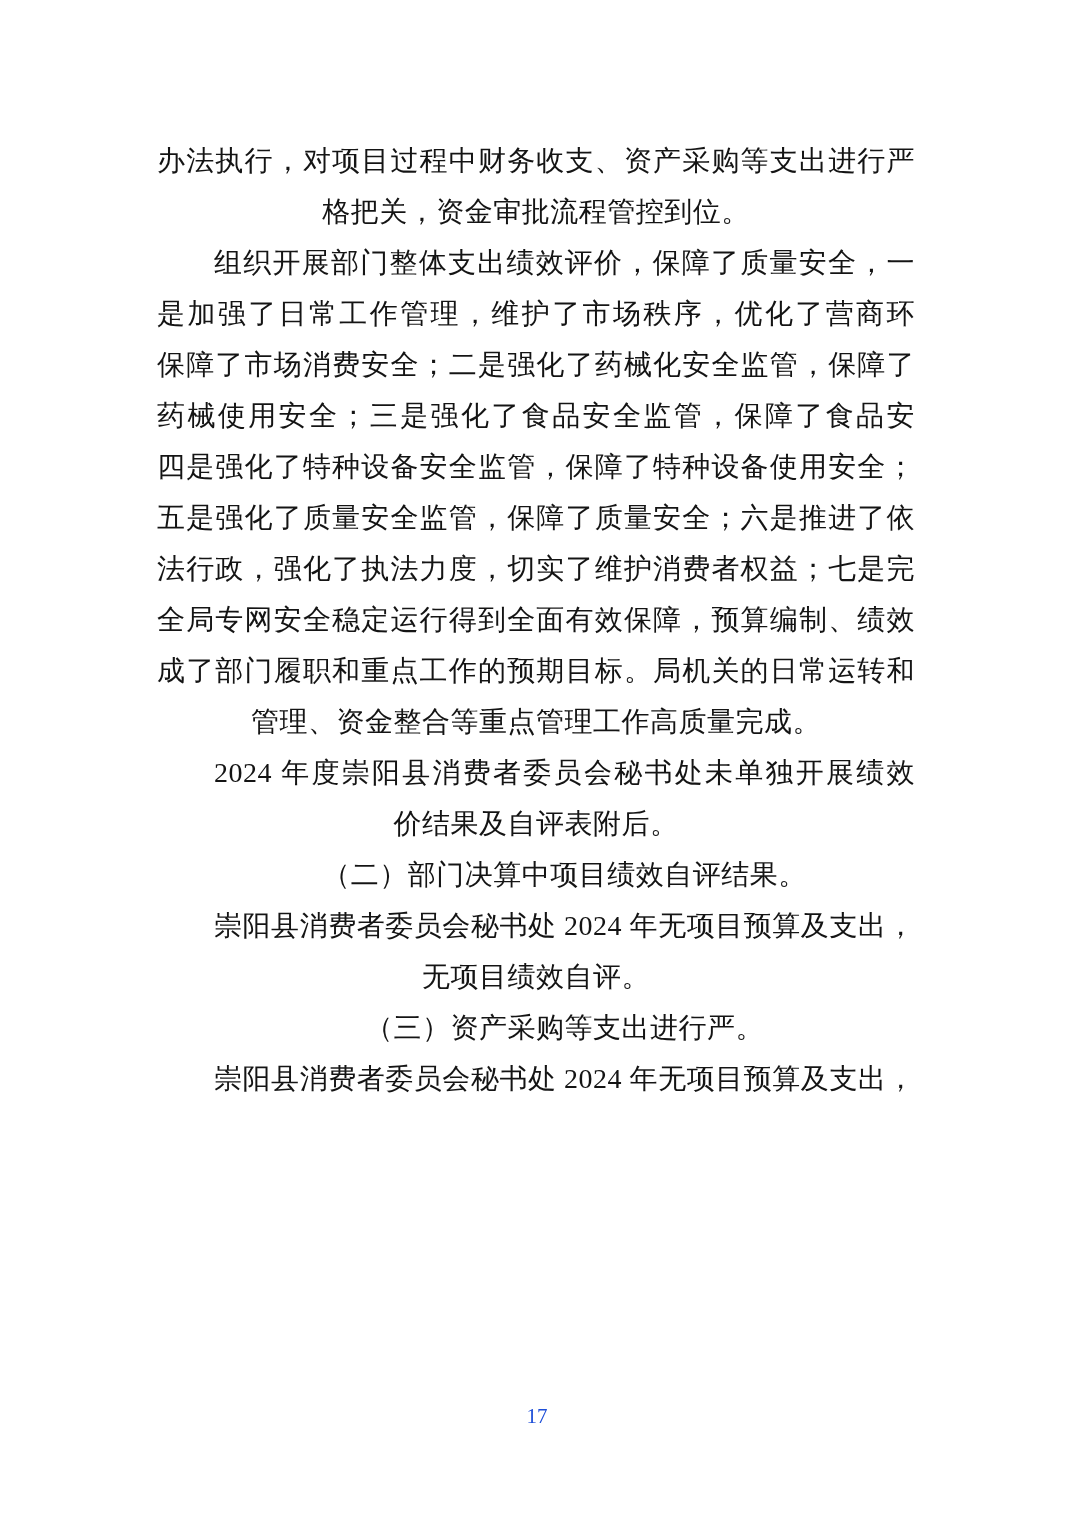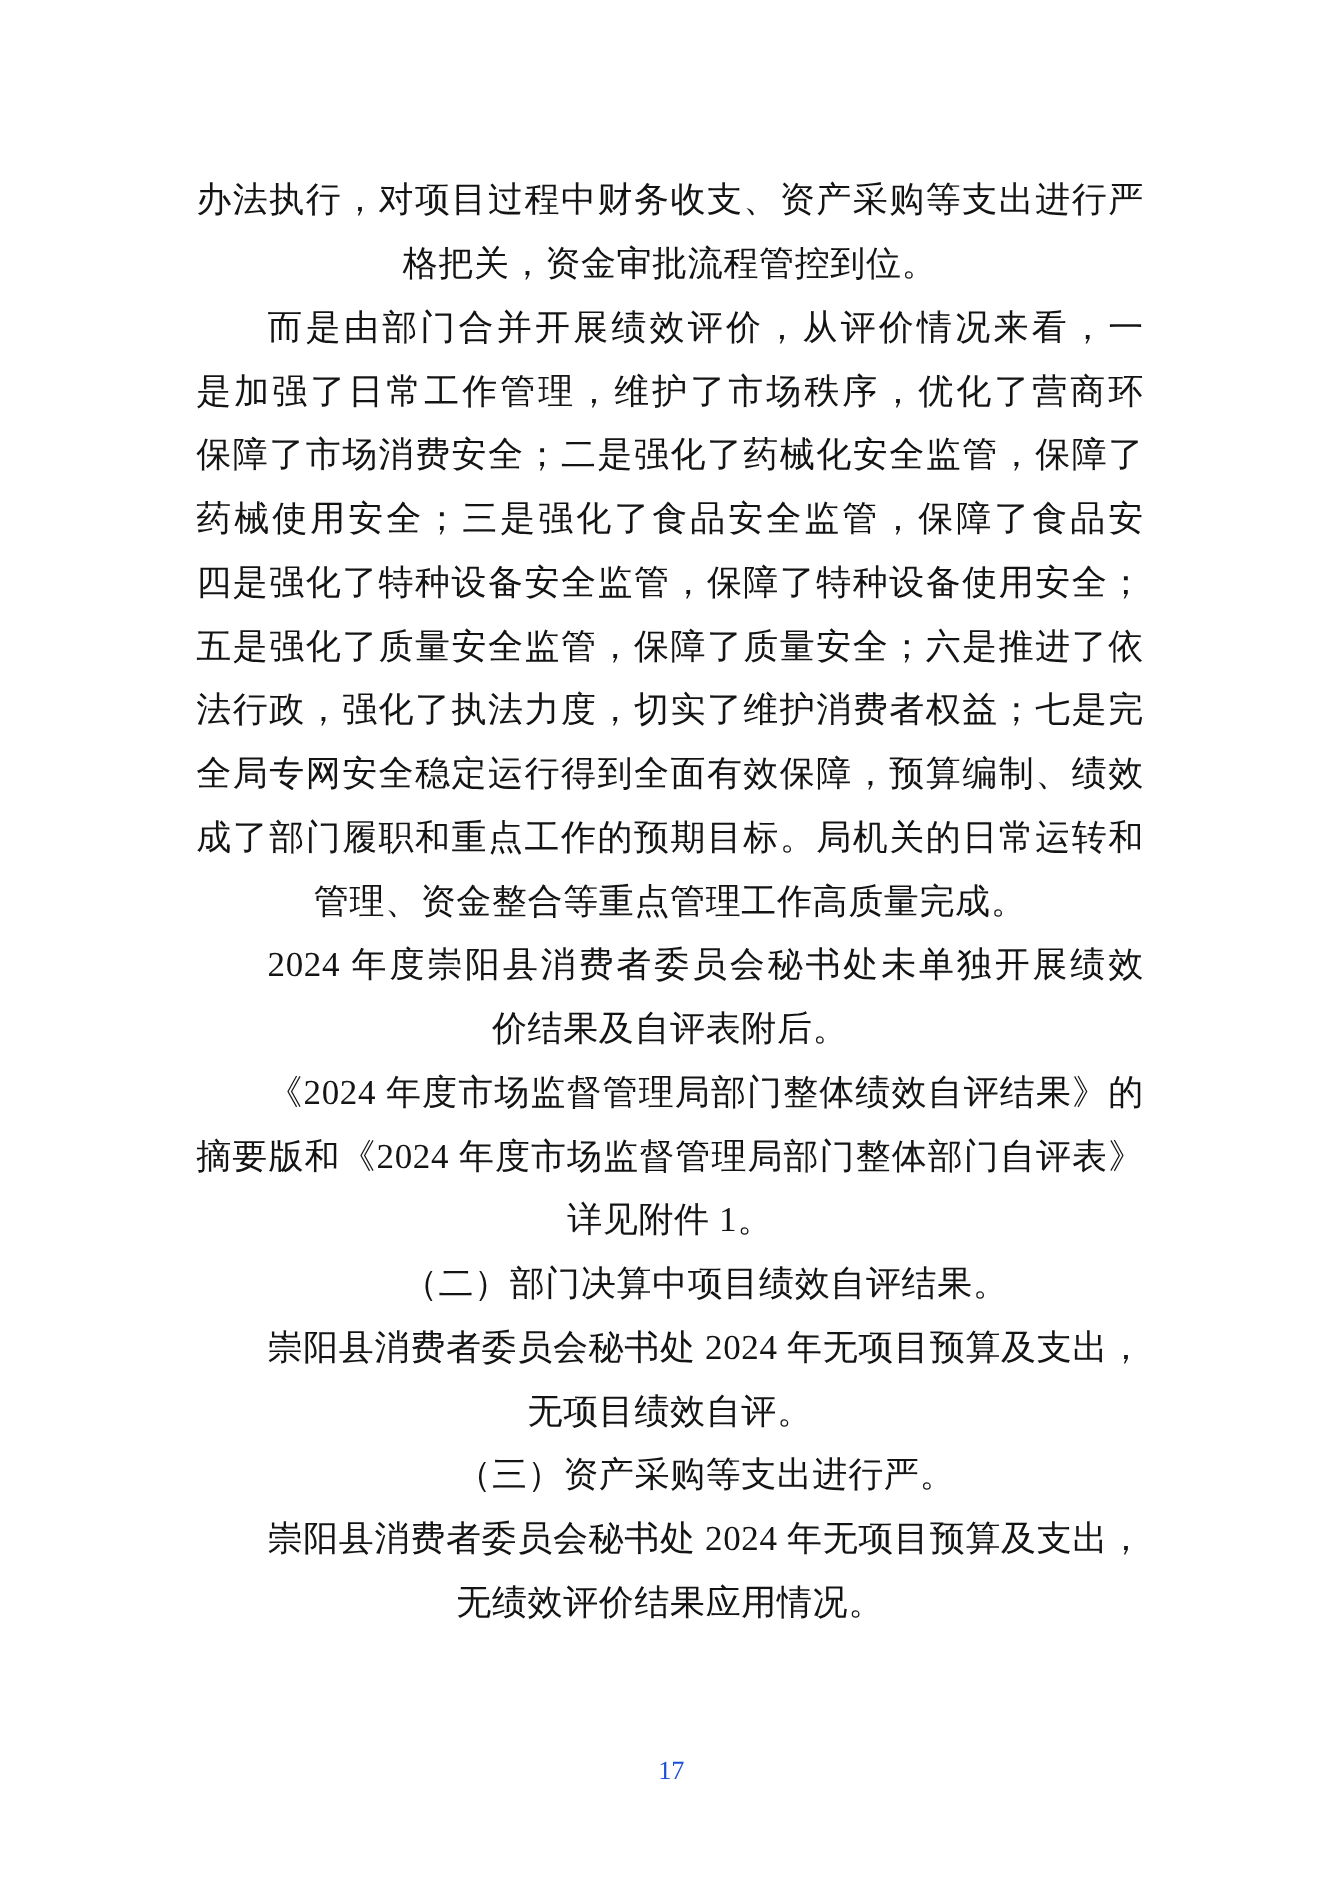--- a/index.html
+++ b/index.html
@@ -53,49 +53,43 @@
 </head>
 <body>
 
 <div class="page">
   <div class="doc-body">
       <div class="paragraph">
         <div class="line just">办法执行，对项目过程中财务收支、资产采购等支出进行严</div>
         <div class="line">格把关，资金审批流程管控到位。</div>
       </div>
       <div class="paragraph">
-        <div class="line just indent">而是由部门合并开展绩效评价，从评价情况来看，一</div>
+        <div class="line just indent">组织开展部门整体支出绩效评价，保障了质量安全，一</div>
         <div class="line just">是加强了日常工作管理，维护了市场秩序，优化了营商环境，</div>
         <div class="line just">保障了市场消费安全；二是强化了药械化安全监管，保障了</div>
         <div class="line just">药械使用安全；三是强化了食品安全监管，保障了食品安全；</div>
         <div class="line just">四是强化了特种设备安全监管，保障了特种设备使用安全；</div>
         <div class="line just">五是强化了质量安全监管，保障了质量安全；六是推进了依</div>
         <div class="line just">法行政，强化了执法力度，切实了维护消费者权益；七是完</div>
         <div class="line just">全局专网安全稳定运行得到全面有效保障，预算编制、绩效</div>
         <div class="line just">成了部门履职和重点工作的预期目标。局机关的日常运转和</div>
         <div class="line">管理、资金整合等重点管理工作高质量完成。</div>
       </div>
       <div class="paragraph">
         <div class="line just indent">2024 年度崇阳县消费者委员会秘书处未单独开展绩效</div>
         <div class="line">价结果及自评表附后。</div>
       </div>
       <div class="paragraph">
-        <div class="line just indent">《2024 年度市场监督管理局部门整体绩效自评结果》的</div>
-        <div class="line just">摘要版和《2024 年度市场监督管理局部门整体部门自评表》</div>
-        <div class="line">详见附件 1。</div>
-      </div>
-      <div class="paragraph">
         <div class="line indent">（二）部门决算中项目绩效自评结果。</div>
       </div>
       <div class="paragraph">
         <div class="line just indent">崇阳县消费者委员会秘书处 2024 年无项目预算及支出，</div>
         <div class="line">无项目绩效自评。</div>
       </div>
       <div class="paragraph">
         <div class="line indent">（三）资产采购等支出进行严。</div>
       </div>
       <div class="paragraph">
         <div class="line just indent">崇阳县消费者委员会秘书处 2024 年无项目预算及支出，</div>
-        <div class="line">无绩效评价结果应用情况。</div>
       </div>
     </div>
   <div class="page-number">17</div>
 </div>
 
 </body></html>

